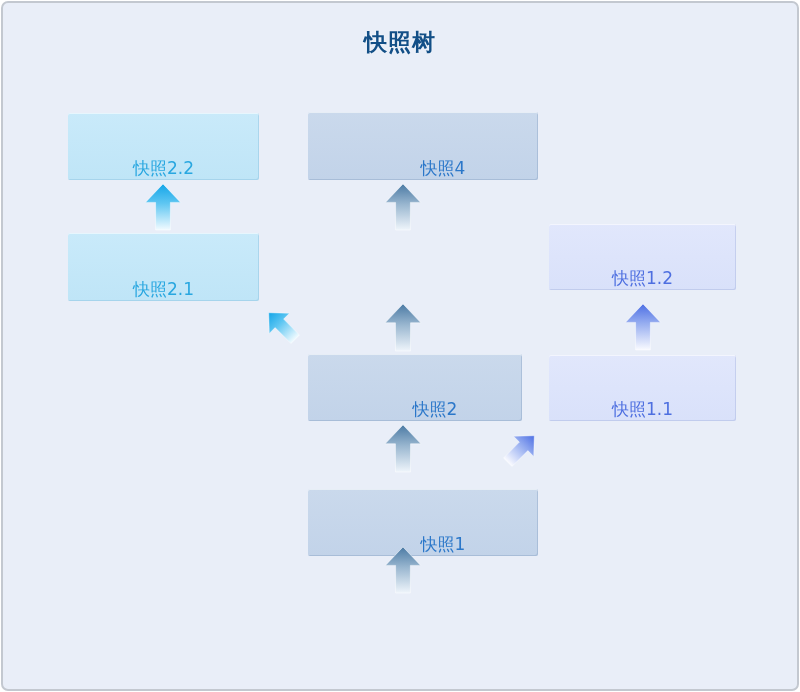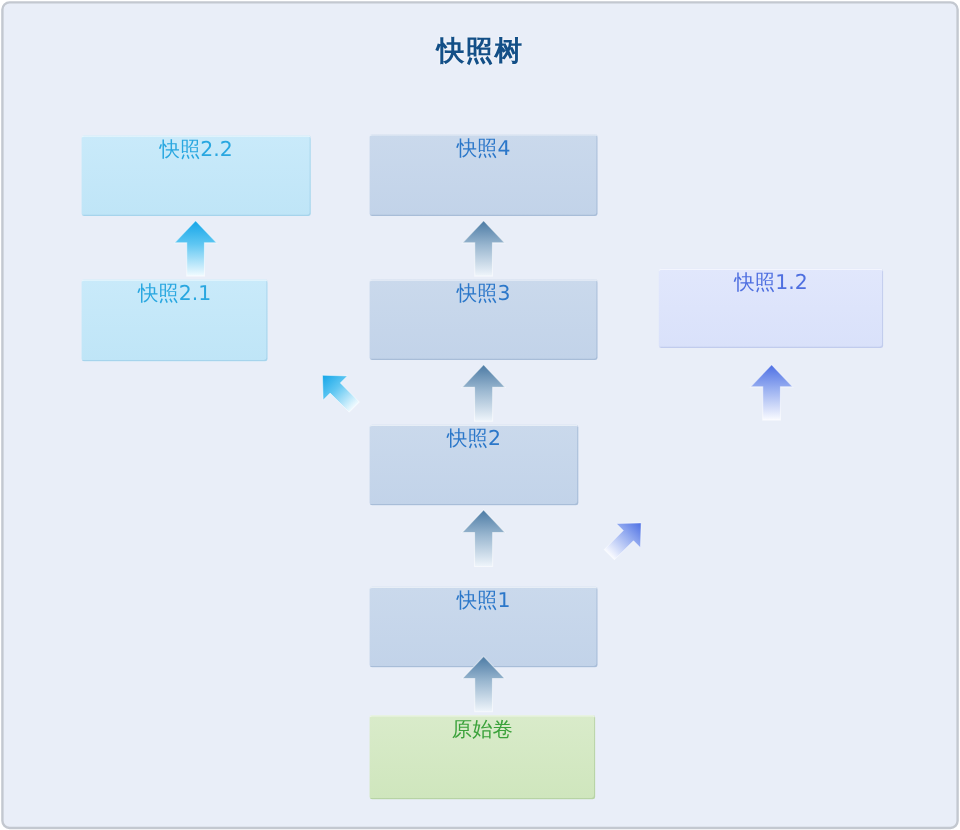--- a/index.html
+++ b/index.html
@@ -10,27 +10,28 @@
     background:#e9eef8;overflow:hidden;
     font-family:"DejaVu Sans","Liberation Sans",sans-serif;
   }
   .title{
     position:absolute;top:24px;left:0;width:100%;
     text-align:center;font-size:23px;font-weight:bold;
     color:#134f87;letter-spacing:1px;
     text-shadow:0 0 2px rgba(255,255,255,.9);
   }
   .node{
-    position:absolute;display:flex;align-items:flex-start;justify-content:center;
+    position:absolute;display:flex;align-items:flex-end;justify-content:center;
     font-size:17px;border-radius:2px;
   }
   .node.center{
     background:linear-gradient(180deg,#cad9ec 0%,#c2d3e9 100%);
     color:#2b77c9;
     box-shadow:inset 0 1px 0 rgba(255,255,255,.55), inset -1px -1px 0 rgba(120,150,185,.35);
+    padding-left:40px;
   }
   .node.cyan{
     background:linear-gradient(180deg,#c9eafa 0%,#bfe5f7 100%);
     color:#29a7e0;
     box-shadow:inset 0 1px 0 rgba(255,255,255,.55), inset -1px -1px 0 rgba(120,180,215,.35);
   }
   .node.violet{
     background:linear-gradient(180deg,#e1e7fc 0%,#d9e1fa 100%);
     color:#4e6fe0;
     box-shadow:inset 0 1px 0 rgba(255,255,255,.6), inset -1px -1px 0 rgba(140,155,210,.3);
@@ -65,42 +66,39 @@
         <stop offset="1" stop-color="#fafbff"></stop>
       </linearGradient>
     </defs>
   </svg>
 
   <div class="title">快照树</div>
 
   <div class="node cyan" style="left:65px;top:110px;width:191px;height:67px">
     <span>快照2.2</span>
   </div>
-  <div class="node cyan" style="left:65px;top:230px;width:155px;height:68px">
+  <div class="node cyan" style="left:65px;top:230px;width:191px;height:68px">
     <span>快照2.1</span>
   </div>
 
   <div class="node center" style="left:305px;top:109px;width:190px;height:68px">
     <span>快照4</span>
-  </div>
-  <div class="node center" style="left:305px;top:230px;width:190px;height:67px">
-    <span>快照3</span>
   </div>
   <div class="node center" style="left:305px;top:351px;width:174px;height:67px">
     <span>快照2</span>
   </div>
   <div class="node center" style="left:305px;top:486px;width:190px;height:67px">
     <span>快照1</span>
   </div>
-  <div class="node green" style="left:305px;top:593px;width:188px;height:70px">
-    <span>原始卷</span>
-  </div>
 
   <div class="node violet" style="left:546px;top:221px;width:187px;height:66px">
     <span>快照1.2</span>
+  </div>
+  <div class="node violet" style="left:546px;top:352px;width:187px;height:66px">
+    <span>快照1.1</span>
   </div>
 
   <svg class="arrow" style="left:381px;top:543px" width="38" height="48" viewBox="0 0 40 52">
     <polygon points="20,1 39,21 28,21 28,51 12,51 12,21 1,21" fill="url(#gSteel)" stroke="#ffffff" stroke-opacity="0.5"></polygon>
   </svg>
   <svg class="arrow" style="left:381px;top:421px" width="38" height="49" viewBox="0 0 40 52">
     <polygon points="20,1 39,21 28,21 28,51 12,51 12,21 1,21" fill="url(#gSteel)" stroke="#ffffff" stroke-opacity="0.5"></polygon>
   </svg>
   <svg class="arrow" style="left:381px;top:300px" width="38" height="49" viewBox="0 0 40 52">
     <polygon points="20,1 39,21 28,21 28,51 12,51 12,21 1,21" fill="url(#gSteel)" stroke="#ffffff" stroke-opacity="0.5"></polygon>

